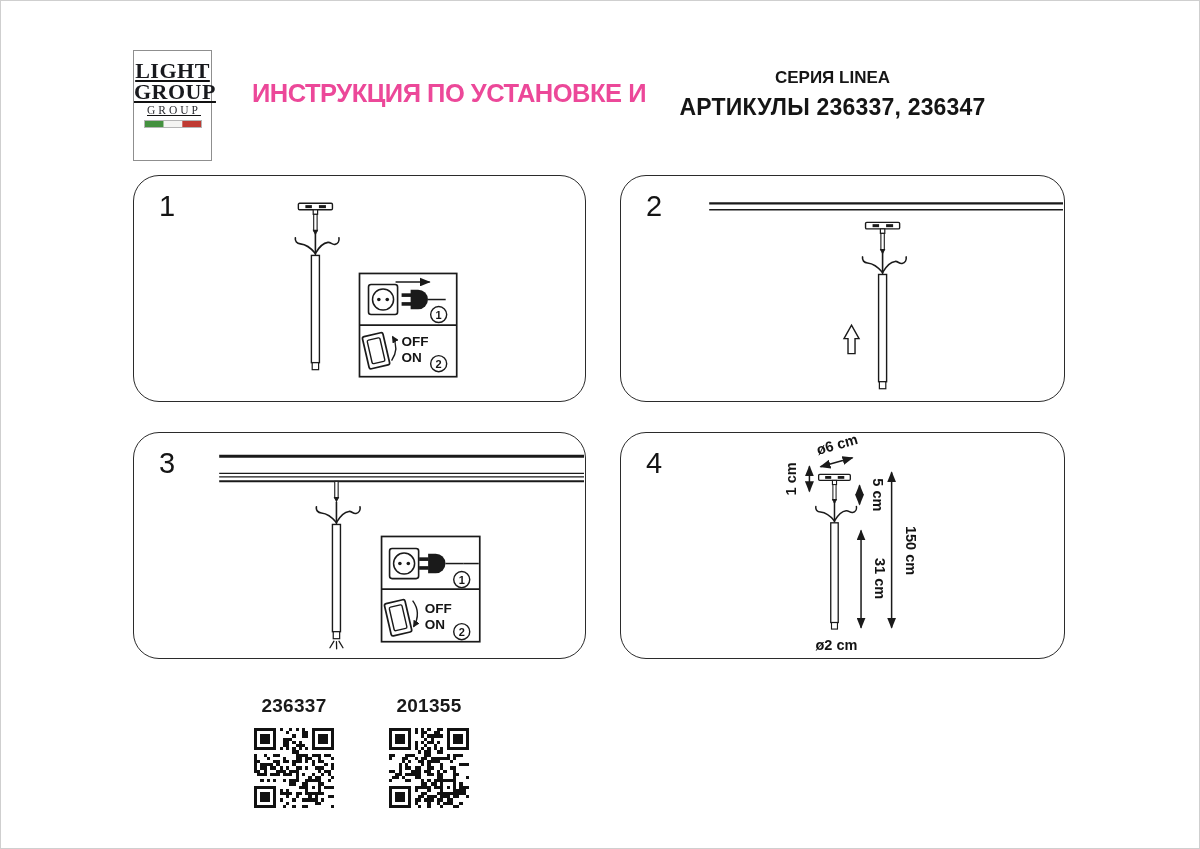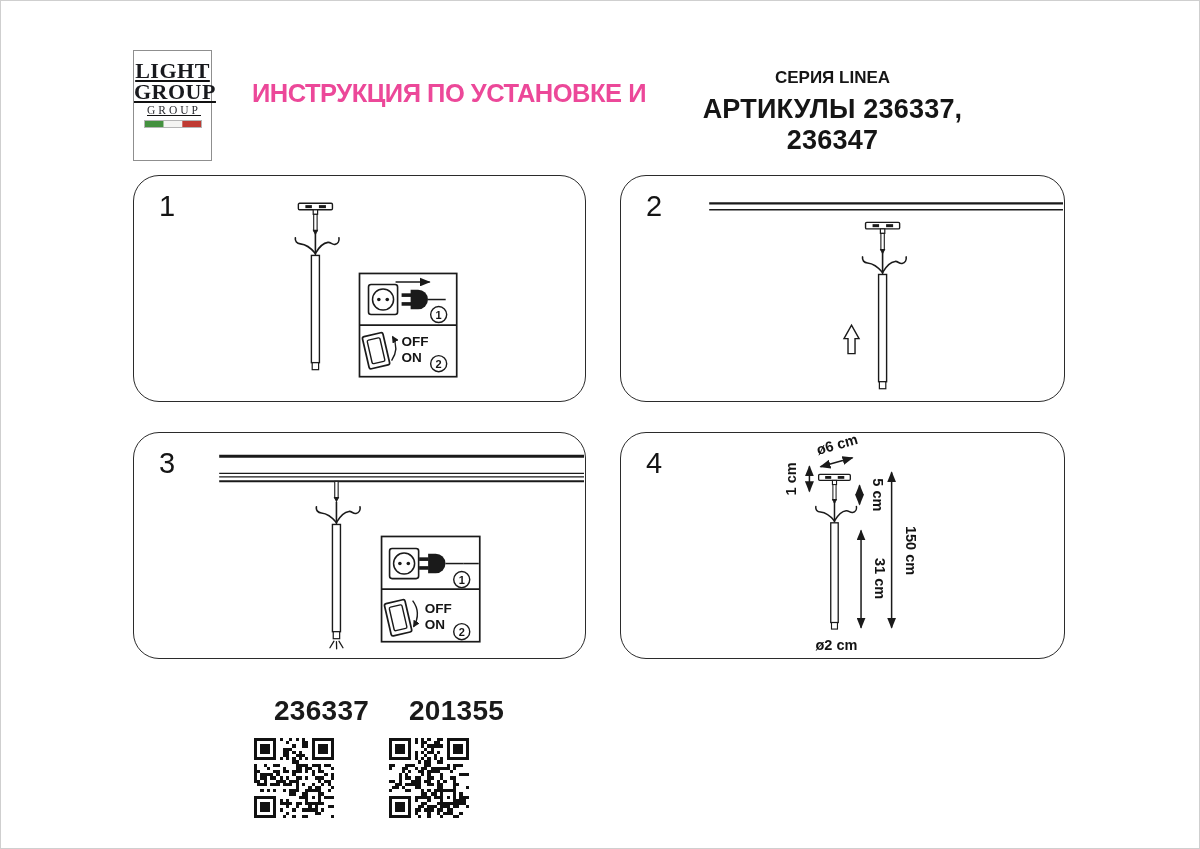--- a/index.html
+++ b/index.html
@@ -11,40 +11,40 @@
   .logo{position:absolute;left:133px;top:50px;width:79px;height:111px;border:1px solid #8f8f8f;
         box-sizing:border-box;text-align:center;text-decoration:underline;}
   .logo-w1,.logo-w2{font-family:"Liberation Serif",serif;font-weight:700;font-size:22px;line-height:21px;color:#18191d;letter-spacing:.5px;}
   .logo-w1{margin-top:9px;}
   .logo-w3{font-family:"Liberation Serif",serif;font-size:11.5px;letter-spacing:3px;color:#2a2b30;margin-top:2px;margin-left:3px;}
   .logo-flag{display:block;margin:4px auto 0 auto;}
   .title{position:absolute;left:252px;top:78px;font-size:25.5px;font-weight:700;letter-spacing:-.5px;
          line-height:31px;color:#ec4899;white-space:nowrap;}
   .series-block{position:absolute;left:660px;top:68px;width:345px;text-align:center;color:#151515;}
   .series{font-size:17px;font-weight:700;}
-  .articles{font-size:27px;font-weight:700;margin-top:6px;letter-spacing:.2px;}
+  .articles{font-size:23px;font-weight:700;margin-top:6px;letter-spacing:.2px;}
 
   
   .panel{position:absolute;background:#fff;border:1.4px solid #2b2b2b;border-radius:26px;box-sizing:border-box;}
   #p1{left:133px;top:175px;width:453px;height:227px;}
   #p2{left:620px;top:175px;width:445px;height:227px;}
   #p3{left:133px;top:432px;width:453px;height:227px;}
   #p4{left:620px;top:432px;width:445px;height:227px;}
   .panel .art{position:absolute;left:0;top:0;width:100%;height:100%;}
   .panel-num{position:absolute;left:25px;top:14px;font-size:29px;font-weight:400;color:#141414;}
 
   
   text{fill:#141414;}
   .badge{font:700 11px "Liberation Sans",sans-serif;text-anchor:middle;}
   .onoff{font:700 13.5px "Liberation Sans",sans-serif;}
   .dimt{font:700 14.5px "Liberation Sans",sans-serif;text-anchor:middle;}
 
   
   .qr-col{position:absolute;top:695px;width:80px;text-align:center;}
-  .qr-label{font-size:28px;font-weight:700;color:#1a1a1a;margin-bottom:11px;letter-spacing:.3px;margin-left:20px;}
+  .qr-label{font-size:19px;font-weight:700;color:#1a1a1a;margin-bottom:11px;letter-spacing:.3px;}
   .qr{width:80px;height:80px;shape-rendering:crispEdges;display:block;}
   .defs{position:absolute;width:0;height:0;}
 </style>
 </head>
 <body>
 
 <div class="frame"></div>
 
 <svg class="defs" aria-hidden="true">
   <defs>

